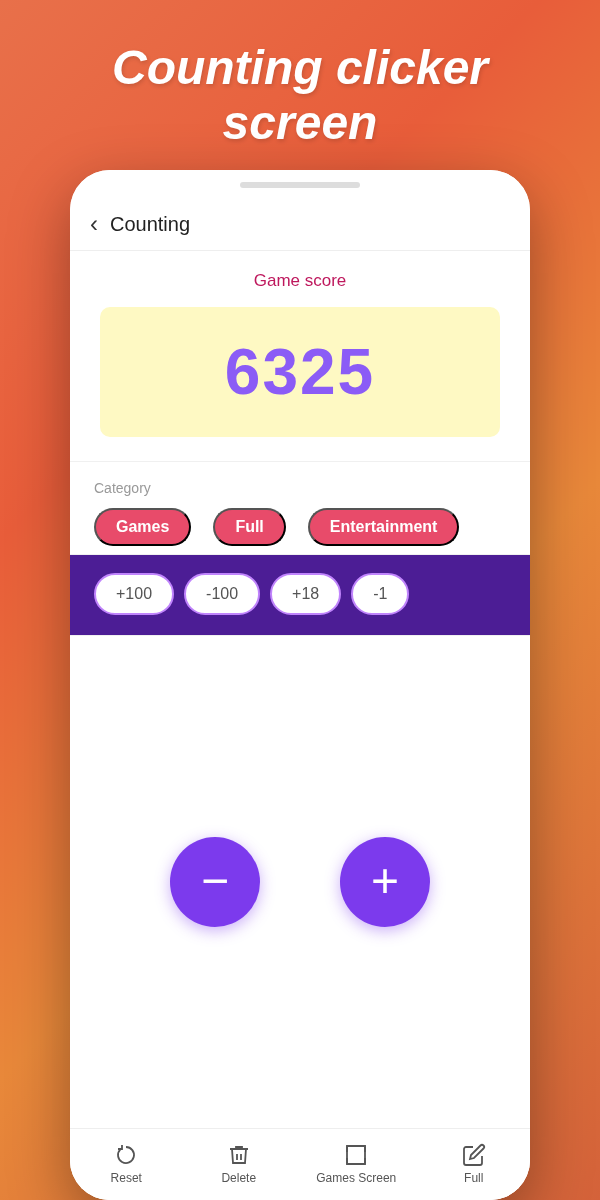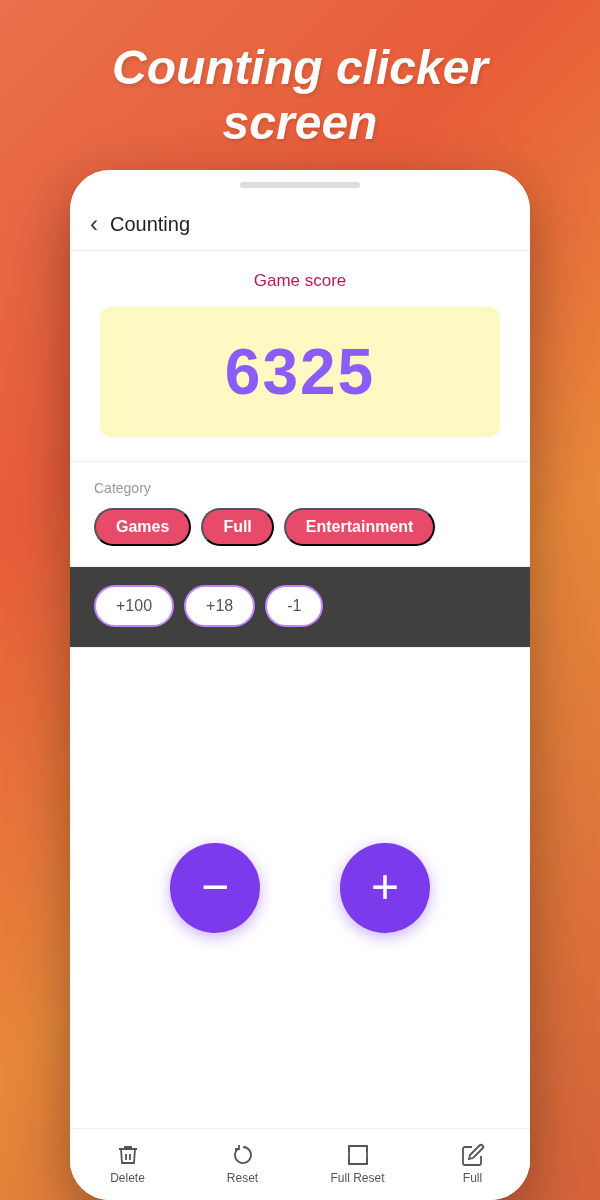--- a/index.html
+++ b/index.html
@@ -112,48 +112,48 @@
 
     .score-value {
       font-size: 64px;
       font-weight: 700;
       color: #8b5cf6;
       letter-spacing: 2px;
     }
 
     .category-section {
       background: white;
-      padding: 18px 24px 20px;
+      padding: 18px 24px 8px;
       border-bottom: 1px solid #f0f0f0;
     }
 
     .category-label {
       font-size: 14px;
       color: #999;
       margin-bottom: 12px;
     }
 
     .category-tags {
       display: flex;
-      gap: 10px;
+      gap: 22px;
       flex-wrap: wrap;
     }
 
     .category-tag {
       background: #e84b6a;
       color: white;
       border-radius: 20px;
       padding: 8px 20px;
       font-size: 16px;
       font-weight: 600;
       cursor: pointer;
     }
 
     .adjustments-section {
-      background: #404040;
+      background: #4c1d95;
       padding: 18px 24px 20px;
       border-bottom: 1px solid #f0f0f0;
     }
 
     .adjustment-btns {
       display: flex;
       gap: 10px;
       flex-wrap: wrap;
     }
 
@@ -261,63 +261,64 @@
       <div class="category-tags">
         <button class="category-tag">Games</button>
         <button class="category-tag">Full</button>
         <button class="category-tag">Entertainment</button>
       </div>
     </div>
 
     <div class="adjustments-section">
       <div class="adjustment-btns">
         <button class="adj-btn">+100</button>
+        <button class="adj-btn">-100</button>
         <button class="adj-btn">+18</button>
         <button class="adj-btn">-1</button>
       </div>
     </div>
 
     <div class="main-controls">
       <button class="main-btn">
         <span>−</span>
       </button>
       <button class="main-btn">
         <span>+</span>
       </button>
     </div>
 
     <div class="bottom-nav">
+
+      <div class="nav-item">
+        <svg class="icon-svg" viewBox="0 0 24 24" fill="none" stroke="#555" stroke-width="1.8">
+          <path d="M12 4a8 8 0 1 1-5.657 2.343"></path>
+          <polyline points="8 2 8 6 4 6"></polyline>
+        </svg>
+        <span class="nav-label">Reset</span>
+      </div>
 
       <div class="nav-item">
         <svg class="icon-svg" viewBox="0 0 24 24" fill="none" stroke="#555" stroke-width="1.8">
           <polyline points="3 6 5 6 21 6"></polyline>
           <path d="M19 6l-1 14H6L5 6"></path>
           <path d="M10 11v6M14 11v6"></path>
           <path d="M9 6V4h6v2"></path>
         </svg>
         <span class="nav-label">Delete</span>
       </div>
 
       <div class="nav-item">
         <svg class="icon-svg" viewBox="0 0 24 24" fill="none" stroke="#555" stroke-width="1.8">
-          <path d="M12 4a8 8 0 1 1-5.657 2.343"></path>
-          <polyline points="8 2 8 6 4 6"></polyline>
-        </svg>
-        <span class="nav-label">Reset</span>
-      </div>
-
-      <div class="nav-item">
-        <svg class="icon-svg" viewBox="0 0 24 24" fill="none" stroke="#555" stroke-width="1.8">
           <rect x="3" y="3" width="18" height="18" rx="1"></rect>
           <polyline points="9 3 3 3 3 9"></polyline>
           <polyline points="15 3 21 3 21 9"></polyline>
           <polyline points="9 21 3 21 3 15"></polyline>
           <polyline points="15 21 21 21 21 15"></polyline>
         </svg>
-        <span class="nav-label">Full Reset</span>
+        <span class="nav-label">Games Screen</span>
       </div>
 
 
       <div class="nav-item">
         <svg class="icon-svg" viewBox="0 0 24 24" fill="none" stroke="#555" stroke-width="1.8">
           <path d="M11 4H4a2 2 0 0 0-2 2v14a2 2 0 0 0 2 2h14a2 2 0 0 0 2-2v-7"></path>
           <path d="M18.5 2.5a2.121 2.121 0 0 1 3 3L12 15l-4 1 1-4 9.5-9.5z"></path>
         </svg>
         <span class="nav-label">Full</span>
       </div>

